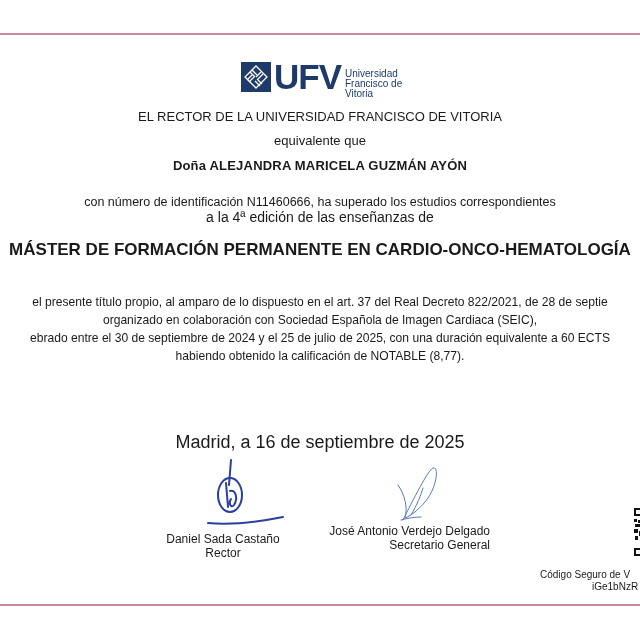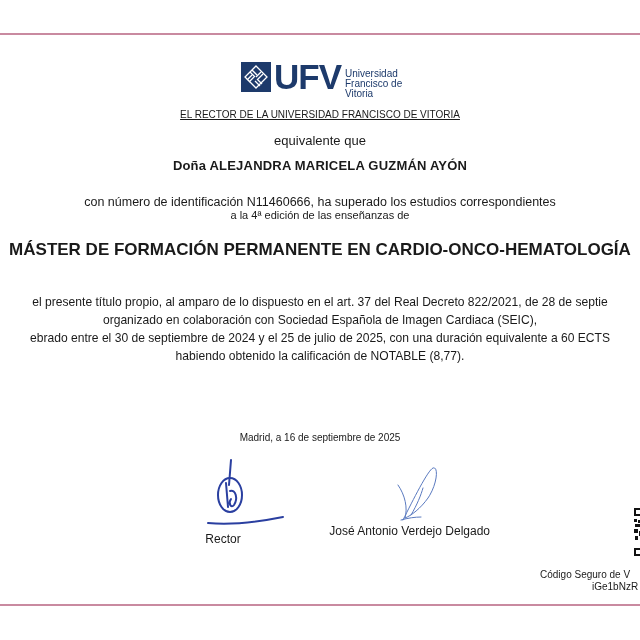--- a/index.html
+++ b/index.html
@@ -8,32 +8,32 @@
     .rule { position: absolute; left: 0; width: 640px; height: 2px; background: #c98aa0; }
     .rule-top { top: 33px; }
     .rule-bottom { top: 604px; }
     .center { position: absolute; left: 0; width: 640px; text-align: center; white-space: nowrap; }
     .logo { position: absolute; top: 61px; left: 241px; height: 32px; display: flex; align-items: center; }
     .logo-mark { width: 30px; height: 30px; background: #1d3a6b; position: relative; }
     .logo-mark svg { position: absolute; left: 0; top: 0; }
     .logo-ufv { font-family: "Liberation Sans", sans-serif; font-weight: bold; font-size: 35px;
                 color: #1d3a6b; margin-left: 3px; letter-spacing: -1px; line-height: 30px; }
     .logo-name { font-size: 10px; line-height: 10px; color: #1d3a6b; margin-left: 4px; margin-top: 14px; }
-    .rector { top: 109px; font-size: 10px; text-decoration: underline; }
+    .rector { top: 109px; font-size: 13px; }
     .considerando { top: 133px; font-size: 13px; }
     .recipient { top: 158px; font-size: 13px; font-weight: bold; letter-spacing: 0.2px; }
     .ident1 { top: 195px; font-size: 12.5px; }
-    .ident2 { top: 209px; font-size: 11px; }
+    .ident2 { top: 209px; font-size: 14px; }
     .program { top: 240px; font-size: 17px; font-weight: bold; left: -36px; width: 712px; }
     .body-line { font-size: 13px; font-family: "Liberation Sans Narrow", "Liberation Sans", sans-serif; }
     .b1 { top: 294px; left: -200px; width: 1040px; transform: scaleX(0.93); }
     .b2 { top: 312px; transform: scaleX(0.93); }
     .b3 { top: 330px; left: -200px; width: 1040px; transform: scaleX(0.93); }
     .b4 { top: 348px; transform: scaleX(0.93); }
-    .place-date { top: 432px; font-size: 10px; }
+    .place-date { top: 432px; font-size: 18px; }
     .sig { position: absolute; }
     .sig-rector { left: 198px; top: 455px; }
     .sig-secretary { left: 393px; top: 460px; }
     .signer { position: absolute; text-align: center; font-size: 12px; line-height: 14px; }
     .signer-rector { left: 148px; width: 150px; top: 532px; }
     .signer-secretary { left: 310px; width: 180px; top: 524px; text-align: right; }
     .qr { position: absolute; left: 634px; top: 508px; width: 10px; height: 48px; }
     .csv { position: absolute; left: 540px; top: 569px; font-size: 10px; line-height: 12px; white-space: nowrap; }
     .csv-code { position: absolute; left: 592px; top: 581px; font-size: 10px; white-space: nowrap; }
   </style>
@@ -90,24 +90,26 @@
     <g fill="none" stroke="#5a7ac0" stroke-width="1" stroke-linecap="round">
       <path d="M10 60 C20 40 35 10 40 8 C46 6 44 25 35 38 C28 48 18 56 12 58"></path>
       <path d="M5 25 C12 35 15 48 12 58"></path>
       <path d="M18 55 C24 45 28 35 30 28"></path>
       <path d="M8 60 C15 58 22 57 28 57"></path>
     </g>
   </svg>
 </div>
 
 <div class="signer signer-rector">
+  <div>Daniel Sada Castaño</div>
   <div>Rector</div>
 </div>
 <div class="signer signer-secretary">
   <div>José Antonio Verdejo Delgado</div>
+  <div>Secretario General</div>
 </div>
 
 <div class="qr">
   <svg width="10" height="48" viewBox="0 0 10 48">
     <rect x="0" y="0" width="8" height="8" fill="#111"></rect>
       <rect x="2" y="2" width="4" height="4" fill="#fff"></rect>
     <rect x="0" y="11" width="3" height="3" fill="#111"></rect>
       <rect x="4" y="12" width="4" height="3" fill="#111"></rect>
     <rect x="1" y="16" width="6" height="3" fill="#111"></rect>
       <rect x="0" y="21" width="4" height="4" fill="#111"></rect>

